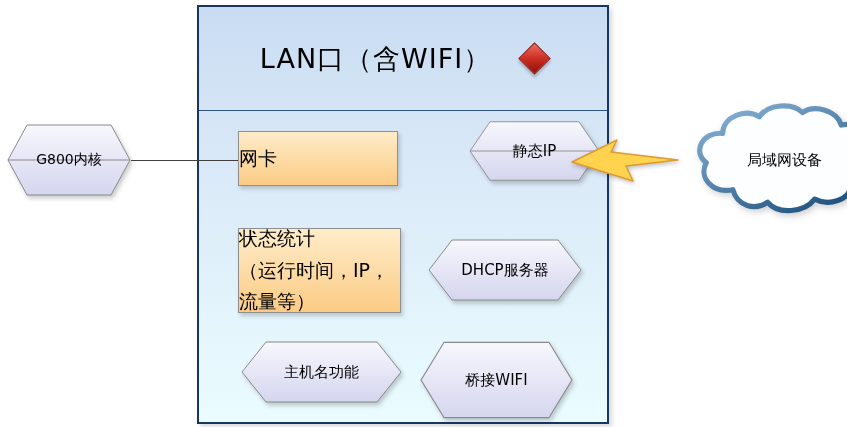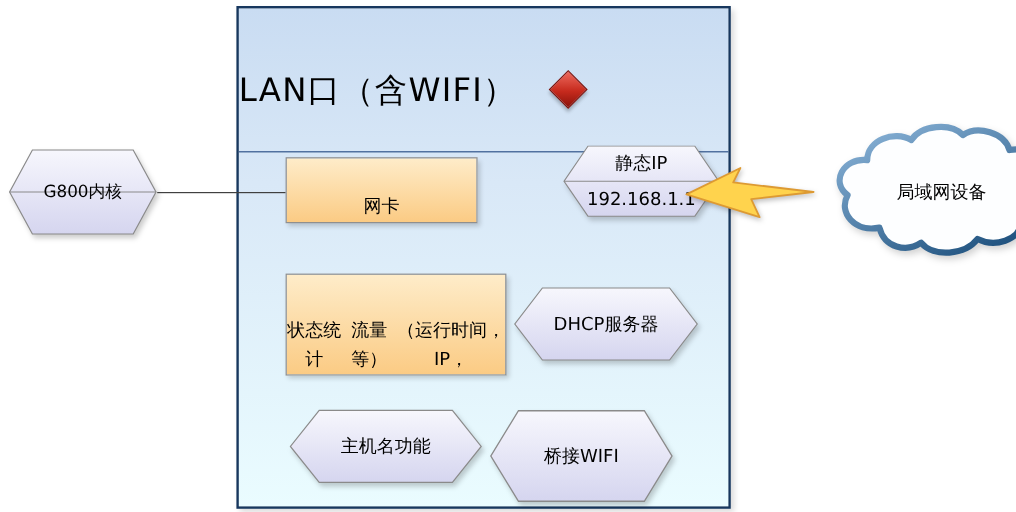--- a/index.html
+++ b/index.html
@@ -5,30 +5,30 @@
   *{margin:0;padding:0;box-sizing:border-box}
   body{background:#ffffff}
   .stage{position:relative;width:847px;height:427px;background:#ffffff;
          font-family:"DejaVu Sans","Liberation Sans",sans-serif;color:#000;overflow:hidden}
   .defs{position:absolute;width:0;height:0}
 
   .panel{position:absolute;left:197px;top:5px;width:412px;height:419px;
          border:2px solid #17375e;
          background:linear-gradient(180deg,#c9dcf2 0%,#d9e8f7 35%,#eafcff 100%);
          box-shadow:3px 3px 5px rgba(0,0,0,.15)}
-  .panel-header{position:absolute;left:0;top:16px;width:100%;height:104px;
-         display:flex;align-items:center;gap:32px;
+  .panel-header{position:absolute;left:0;top:0;width:100%;height:104px;
+         display:flex;align-items:center;justify-content:center;gap:32px;
          border-bottom:1px solid #31558a}
   .title{font-size:27px;letter-spacing:1px}
   .diamond{width:23px;height:23px;transform:rotate(45deg);
          background:linear-gradient(135deg,#ee6a5e 0%,#c62a1d 55%,#8c130b 100%);
          border:1px solid #7c120c;box-shadow:2px 2px 3px rgba(0,0,0,.25)}
 
-  .rect-node{position:absolute;display:flex;flex-direction:row;align-items:flex-end;
-         justify-content:center;font-size:15px;line-height:1.65;text-align:center;
+  .rect-node{position:absolute;display:flex;flex-direction:column;align-items:flex-start;
+         justify-content:center;font-size:19px;line-height:1.65;text-align:center;
          background:linear-gradient(180deg,#feecc9 0%,#fbcb84 100%);
          border:1px solid #8f8f8f;box-shadow:2px 3px 4px rgba(0,0,0,.18)}
 
   .hex-node{position:absolute;display:flex;flex-direction:column;font-size:15px;text-align:center}
   .hex-node .shape{position:absolute;left:0;top:0;width:100%;height:100%;overflow:visible;
          filter:drop-shadow(2px 3px 2px rgba(0,0,0,.2))}
   .hex-node .cell{position:relative;flex:1;display:flex;align-items:center;justify-content:center}
 
   .connector{position:absolute;left:131px;top:160px;width:107px;border-top:1px solid #404040}
 
@@ -78,57 +78,56 @@
   <div class="rect-node" style="left:238px;top:131px;width:160px;height:55px">
     <div>网卡</div>
   </div>
 
   <div class="hex-node" style="left:469px;top:121px;width:131px;height:60px">
     <svg class="shape" viewBox="0 0 131 78" preserveAspectRatio="none">
       <polygon points="21,1 110,1 130,39 110,77 21,77 1,39" fill="url(#gradHex)" stroke="#8a8a8a"></polygon>
       <line x1="1" y1="39" x2="130" y2="39" stroke="#8a8a8a"></line>
     </svg>
     <div class="cell">静态IP</div>
-    <div class="cell">192.168.1.1</div>
   </div>
 
   <svg class="bolt" viewBox="0 0 108 50">
     <polygon points="0,27 45,5 39,17 106,25 54,31 61,46" stroke-width="1.5" stroke-linejoin="round" fill="#ffd34d" stroke="#dd9a33"></polygon>
   </svg>
 
   <div class="cloud-wrap">
     <svg class="cloud-svg" viewBox="0 0 185 115" preserveAspectRatio="none">
       <path d="M 42 86 C 22 90, 8 74, 16 60 C 2 50, 12 30, 32 32 C 32 16, 54 8, 68 16
                C 76 4, 100 2, 110 12 C 122 4, 144 10, 148 24 C 166 20, 180 36, 172 50
                C 186 60, 178 80, 158 82 C 156 96, 136 102, 122 95 C 112 108, 86 110, 76 98
                C 64 106, 46 102, 42 86 Z" stroke="url(#gradCloud)" stroke-width="5" stroke-linejoin="round" fill="#fdfeff"></path>
     </svg>
     <div class="cloud-label">局域网设备</div>
   </div>
 
-  <div class="rect-node" style="left:238px;top:228px;width:184px;height:85px">
+  <div class="rect-node" style="left:238px;top:228px;width:163px;height:85px">
     <div>状态统计</div>
+    <div>（运行时间，IP，</div>
     <div>流量等）</div>
-    <div>（运行时间，IP，</div>
   </div>
 
   <div class="hex-node" style="left:428px;top:239px;width:154px;height:62px">
     <svg class="shape" viewBox="0 0 154 62" preserveAspectRatio="none">
       <polygon points="24,1 130,1 153,31 130,61 24,61 1,31" fill="url(#gradHex)" stroke="#8a8a8a"></polygon>
     </svg>
     <div class="cell">DHCP服务器</div>
   </div>
 
   <div class="hex-node" style="left:241px;top:341px;width:161px;height:62px">
     <svg class="shape" viewBox="0 0 161 62" preserveAspectRatio="none">
       <polygon points="25,1 136,1 160,31 136,61 25,61 1,31" fill="url(#gradHex)" stroke="#8a8a8a"></polygon>
     </svg>
     <div class="cell">主机名功能</div>
   </div>
 
-  <div class="hex-node" style="left:408px;top:341px;width:153px;height:78px">
+  <div class="hex-node" style="left:420px;top:341px;width:153px;height:78px">
     <svg class="shape" viewBox="0 0 153 62" preserveAspectRatio="none">
       <polygon points="24,1 129,1 152,31 129,61 24,61 1,31" fill="url(#gradHex)" stroke="#8a8a8a"></polygon>
     </svg>
     <div class="cell">桥接WIFI</div>
   </div>
 
 </div>
 
 </body></html>

